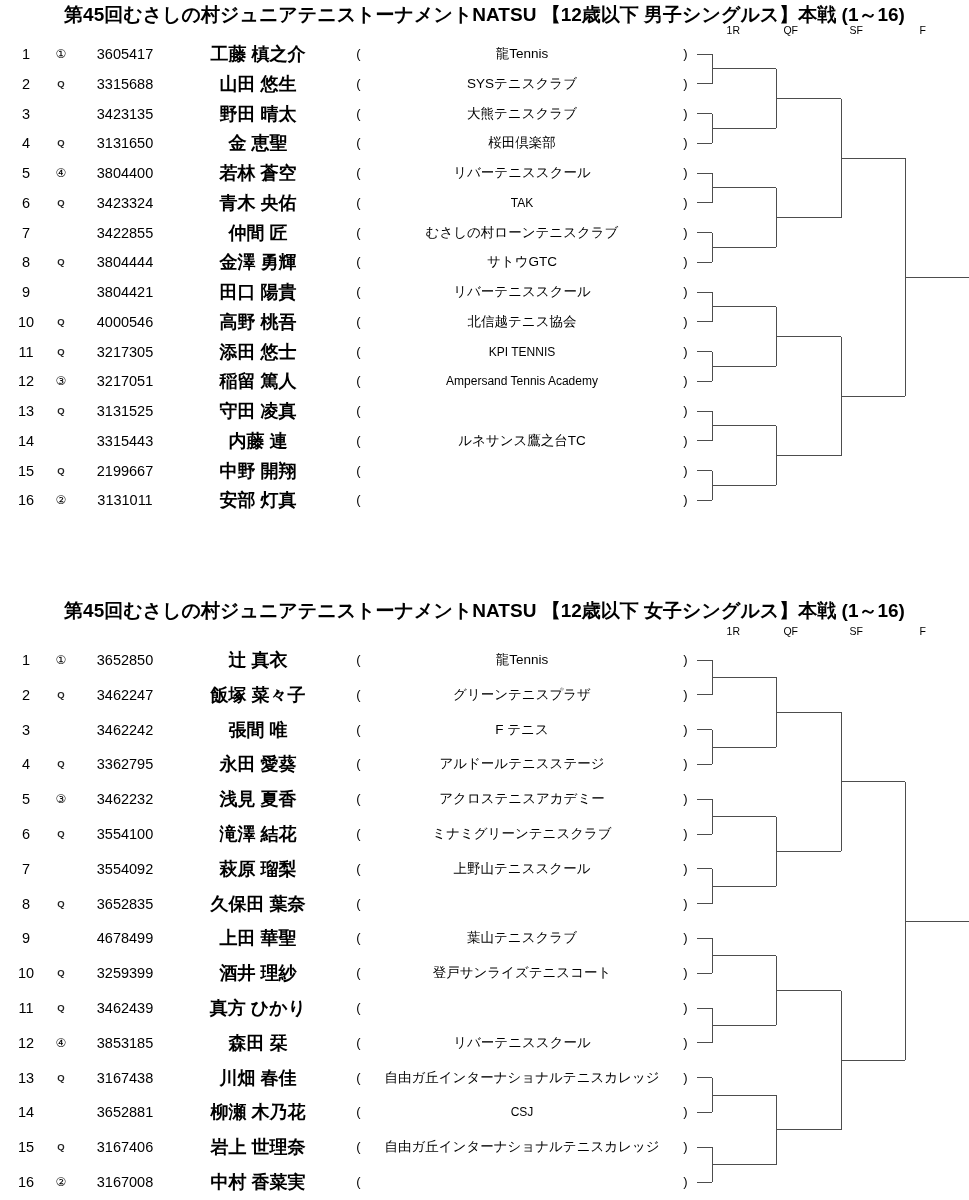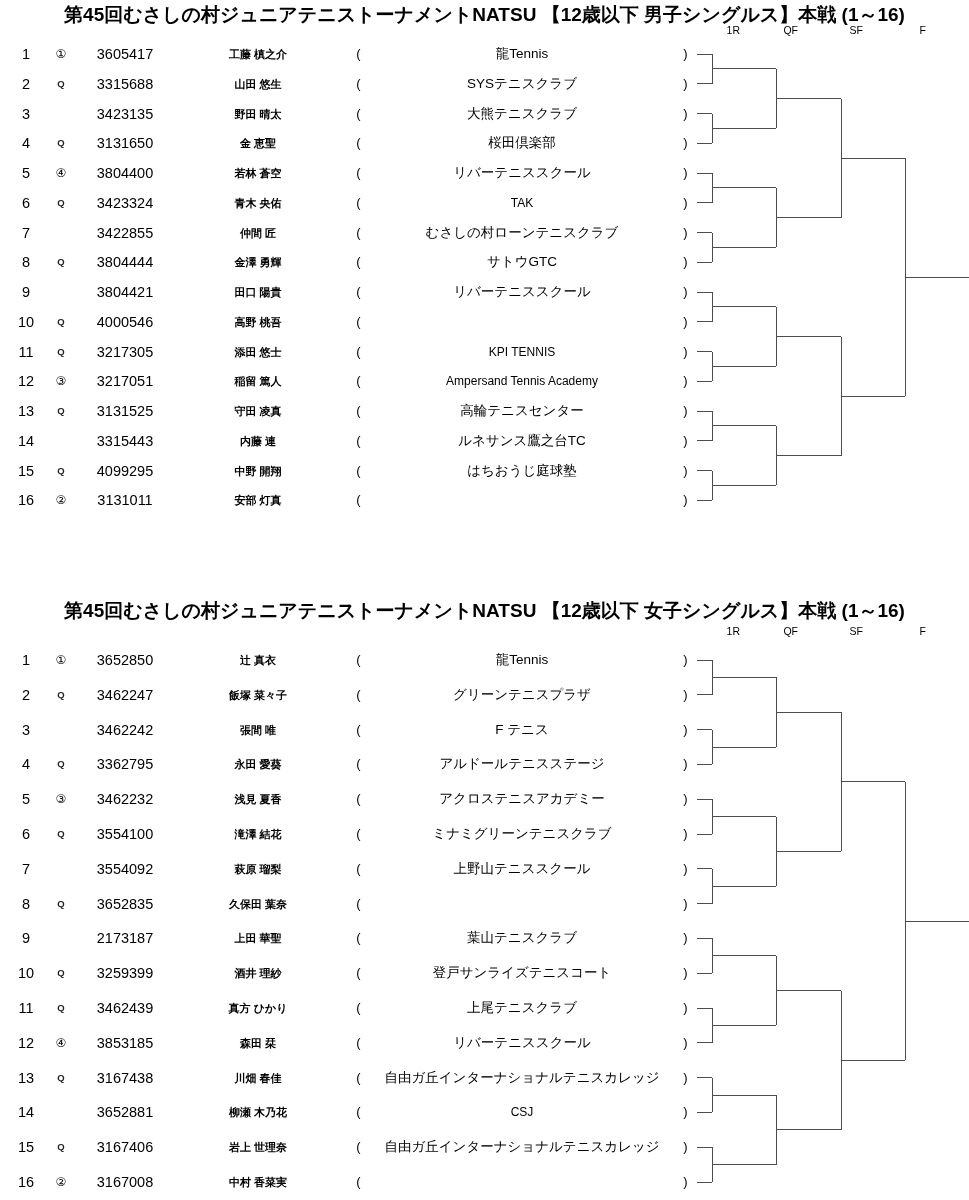--- a/index.html
+++ b/index.html
@@ -20,21 +20,21 @@
   }
   .row { position:absolute; left:0; width:969px; height:20px; }
   .cell {
     position:absolute; top:0; height:20px; line-height:20px;
     text-align:center; white-space:nowrap; overflow:visible;
   }
   .pos   { left:6px;   width:40px;  font-size:14.5px; }
   .seed  { left:46px;  width:30px;  font-size:12px; }
   .seed.q{ font-size:9.5px; font-weight:bold; color:#222; }
   .reg   { left:86px;  width:78px;  font-size:14.5px; }
-  .name  { left:160px; width:196px; font-size:11px; font-weight:bold; }
+  .name  { left:160px; width:196px; font-size:18px; font-weight:bold; }
   .popen { left:352px; width:13px;  font-size:13px; }
   .club  { left:366px; width:312px; font-size:13.5px; }
   .pclose{ left:679px; width:13px;  font-size:13px; }
 </style>
 </head>
 <body>
 
 <div class="page">
   <svg class="bracket" id="bracket-svg" width="969" height="1200">
       <path d="M697 54 H712 M697 83.75 H712 M697 113.5 H712 M697 143.25 H712 M697 173 H712 M697 202.75 H712 M697 232.5 H712 M697 262.25 H712 M697 292 H712 M697 321.75 H712 M697 351.5 H712 M697 381.25 H712 M697 411 H712 M697 440.75 H712 M697 470.5 H712 M697 500.25 H712 M712 54 V83.75 M712 68.875 H776 M712 113.5 V143.25 M712 128.375 H776 M712 173 V202.75 M712 187.875 H776 M712 232.5 V262.25 M712 247.375 H776 M712 292 V321.75 M712 306.875 H776 M712 351.5 V381.25 M712 366.375 H776 M712 411 V440.75 M712 425.875 H776 M712 470.5 V500.25 M712 485.375 H776 M776 68.875 V128.375 M776 98.625 H841 M776 187.875 V247.375 M776 217.625 H841 M776 306.875 V366.375 M776 336.625 H841 M776 425.875 V485.375 M776 455.625 H841 M841 98.625 V217.625 M841 158.125 H905 M841 336.625 V455.625 M841 396.125 H905 M905 158.125 V396.125 M905 277.125 H969 M697 660 H712 M697 694.8 H712 M697 729.6 H712 M697 764.4 H712 M697 799.2 H712 M697 834 H712 M697 868.8 H712 M697 903.5999999999999 H712 M697 938.4 H712 M697 973.2 H712 M697 1008 H712 M697 1042.8 H712 M697 1077.6 H712 M697 1112.4 H712 M697 1147.1999999999998 H712 M697 1182 H712 M712 660 V694.8 M712 677.4 H776 M712 729.6 V764.4 M712 747 H776 M712 799.2 V834 M712 816.6 H776 M712 868.8 V903.5999999999999 M712 886.1999999999999 H776 M712 938.4 V973.2 M712 955.8 H776 M712 1008 V1042.8 M712 1025.4 H776 M712 1077.6 V1112.4 M712 1095 H776 M712 1147.1999999999998 V1182 M712 1164.6 H776 M776 677.4 V747 M776 712.2 H841 M776 816.6 V886.1999999999999 M776 851.4 H841 M776 955.8 V1025.4 M776 990.6 H841 M776 1095 V1164.6 M776 1129.8 H841 M841 712.2 V851.4 M841 781.8 H905 M841 990.6 V1129.8 M841 1060.2 H905 M905 781.8 V1060.2 M905 921 H969" fill="none" stroke="#4d4d4d" stroke-width="1" shape-rendering="crispEdges"></path>
@@ -126,20 +126,21 @@
         <span class="cell popen">(</span>
         <span class="cell club">リバーテニススクール</span>
         <span class="cell pclose">)</span>
       </div>
       <div class="row" style="top: 311.75px;">
         <span class="cell pos">10</span>
         <span class="cell seed q">Q</span>
         <span class="cell reg">4000546</span>
         <span class="cell name">高野 桃吾</span>
         <span class="cell popen">(</span>
+        <span class="cell club">北信越テニス協会</span>
         <span class="cell pclose">)</span>
       </div>
       <div class="row" style="top: 341.5px;">
         <span class="cell pos">11</span>
         <span class="cell seed q">Q</span>
         <span class="cell reg">3217305</span>
         <span class="cell name">添田 悠士</span>
         <span class="cell popen">(</span>
         <span class="cell club" style="font-size: 12px;">KPI TENNIS</span>
         <span class="cell pclose">)</span>
@@ -152,39 +153,37 @@
         <span class="cell popen">(</span>
         <span class="cell club" style="font-size: 12px;">Ampersand Tennis Academy</span>
         <span class="cell pclose">)</span>
       </div>
       <div class="row" style="top: 401px;">
         <span class="cell pos">13</span>
         <span class="cell seed q">Q</span>
         <span class="cell reg">3131525</span>
         <span class="cell name">守田 凌真</span>
         <span class="cell popen">(</span>
-        <span class="cell club">高輪テニスセンター</span>
         <span class="cell pclose">)</span>
       </div>
       <div class="row" style="top: 430.75px;">
         <span class="cell pos">14</span>
         <span class="cell seed"></span>
         <span class="cell reg">3315443</span>
         <span class="cell name">内藤 連</span>
         <span class="cell popen">(</span>
         <span class="cell club">ルネサンス鷹之台TC</span>
         <span class="cell pclose">)</span>
       </div>
       <div class="row" style="top: 460.5px;">
         <span class="cell pos">15</span>
         <span class="cell seed q">Q</span>
-        <span class="cell reg">4099295</span>
+        <span class="cell reg">2199667</span>
         <span class="cell name">中野 開翔</span>
         <span class="cell popen">(</span>
-        <span class="cell club">はちおうじ庭球塾</span>
         <span class="cell pclose">)</span>
       </div>
       <div class="row" style="top: 490.25px;">
         <span class="cell pos">16</span>
         <span class="cell seed">②</span>
         <span class="cell reg">3131011</span>
         <span class="cell name">安部 灯真</span>
         <span class="cell popen">(</span>
         <span class="cell pclose">)</span>
       </div>
@@ -263,42 +262,41 @@
         <span class="cell pos">8</span>
         <span class="cell seed q">Q</span>
         <span class="cell reg">3652835</span>
         <span class="cell name">久保田 葉奈</span>
         <span class="cell popen">(</span>
         <span class="cell pclose">)</span>
       </div>
       <div class="row" style="top: 928.4px;">
         <span class="cell pos">9</span>
         <span class="cell seed"></span>
-        <span class="cell reg">2173187</span>
+        <span class="cell reg">4678499</span>
         <span class="cell name">上田 華聖</span>
         <span class="cell popen">(</span>
         <span class="cell club">葉山テニスクラブ</span>
         <span class="cell pclose">)</span>
       </div>
       <div class="row" style="top: 963.2px;">
         <span class="cell pos">10</span>
         <span class="cell seed q">Q</span>
         <span class="cell reg">3259399</span>
         <span class="cell name">酒井 理紗</span>
         <span class="cell popen">(</span>
         <span class="cell club">登戸サンライズテニスコート</span>
         <span class="cell pclose">)</span>
       </div>
       <div class="row" style="top: 998px;">
         <span class="cell pos">11</span>
         <span class="cell seed q">Q</span>
         <span class="cell reg">3462439</span>
         <span class="cell name">真方 ひかり</span>
         <span class="cell popen">(</span>
-        <span class="cell club">上尾テニスクラブ</span>
         <span class="cell pclose">)</span>
       </div>
       <div class="row" style="top: 1032.8px;">
         <span class="cell pos">12</span>
         <span class="cell seed">④</span>
         <span class="cell reg">3853185</span>
         <span class="cell name">森田 栞</span>
         <span class="cell popen">(</span>
         <span class="cell club">リバーテニススクール</span>
         <span class="cell pclose">)</span>

